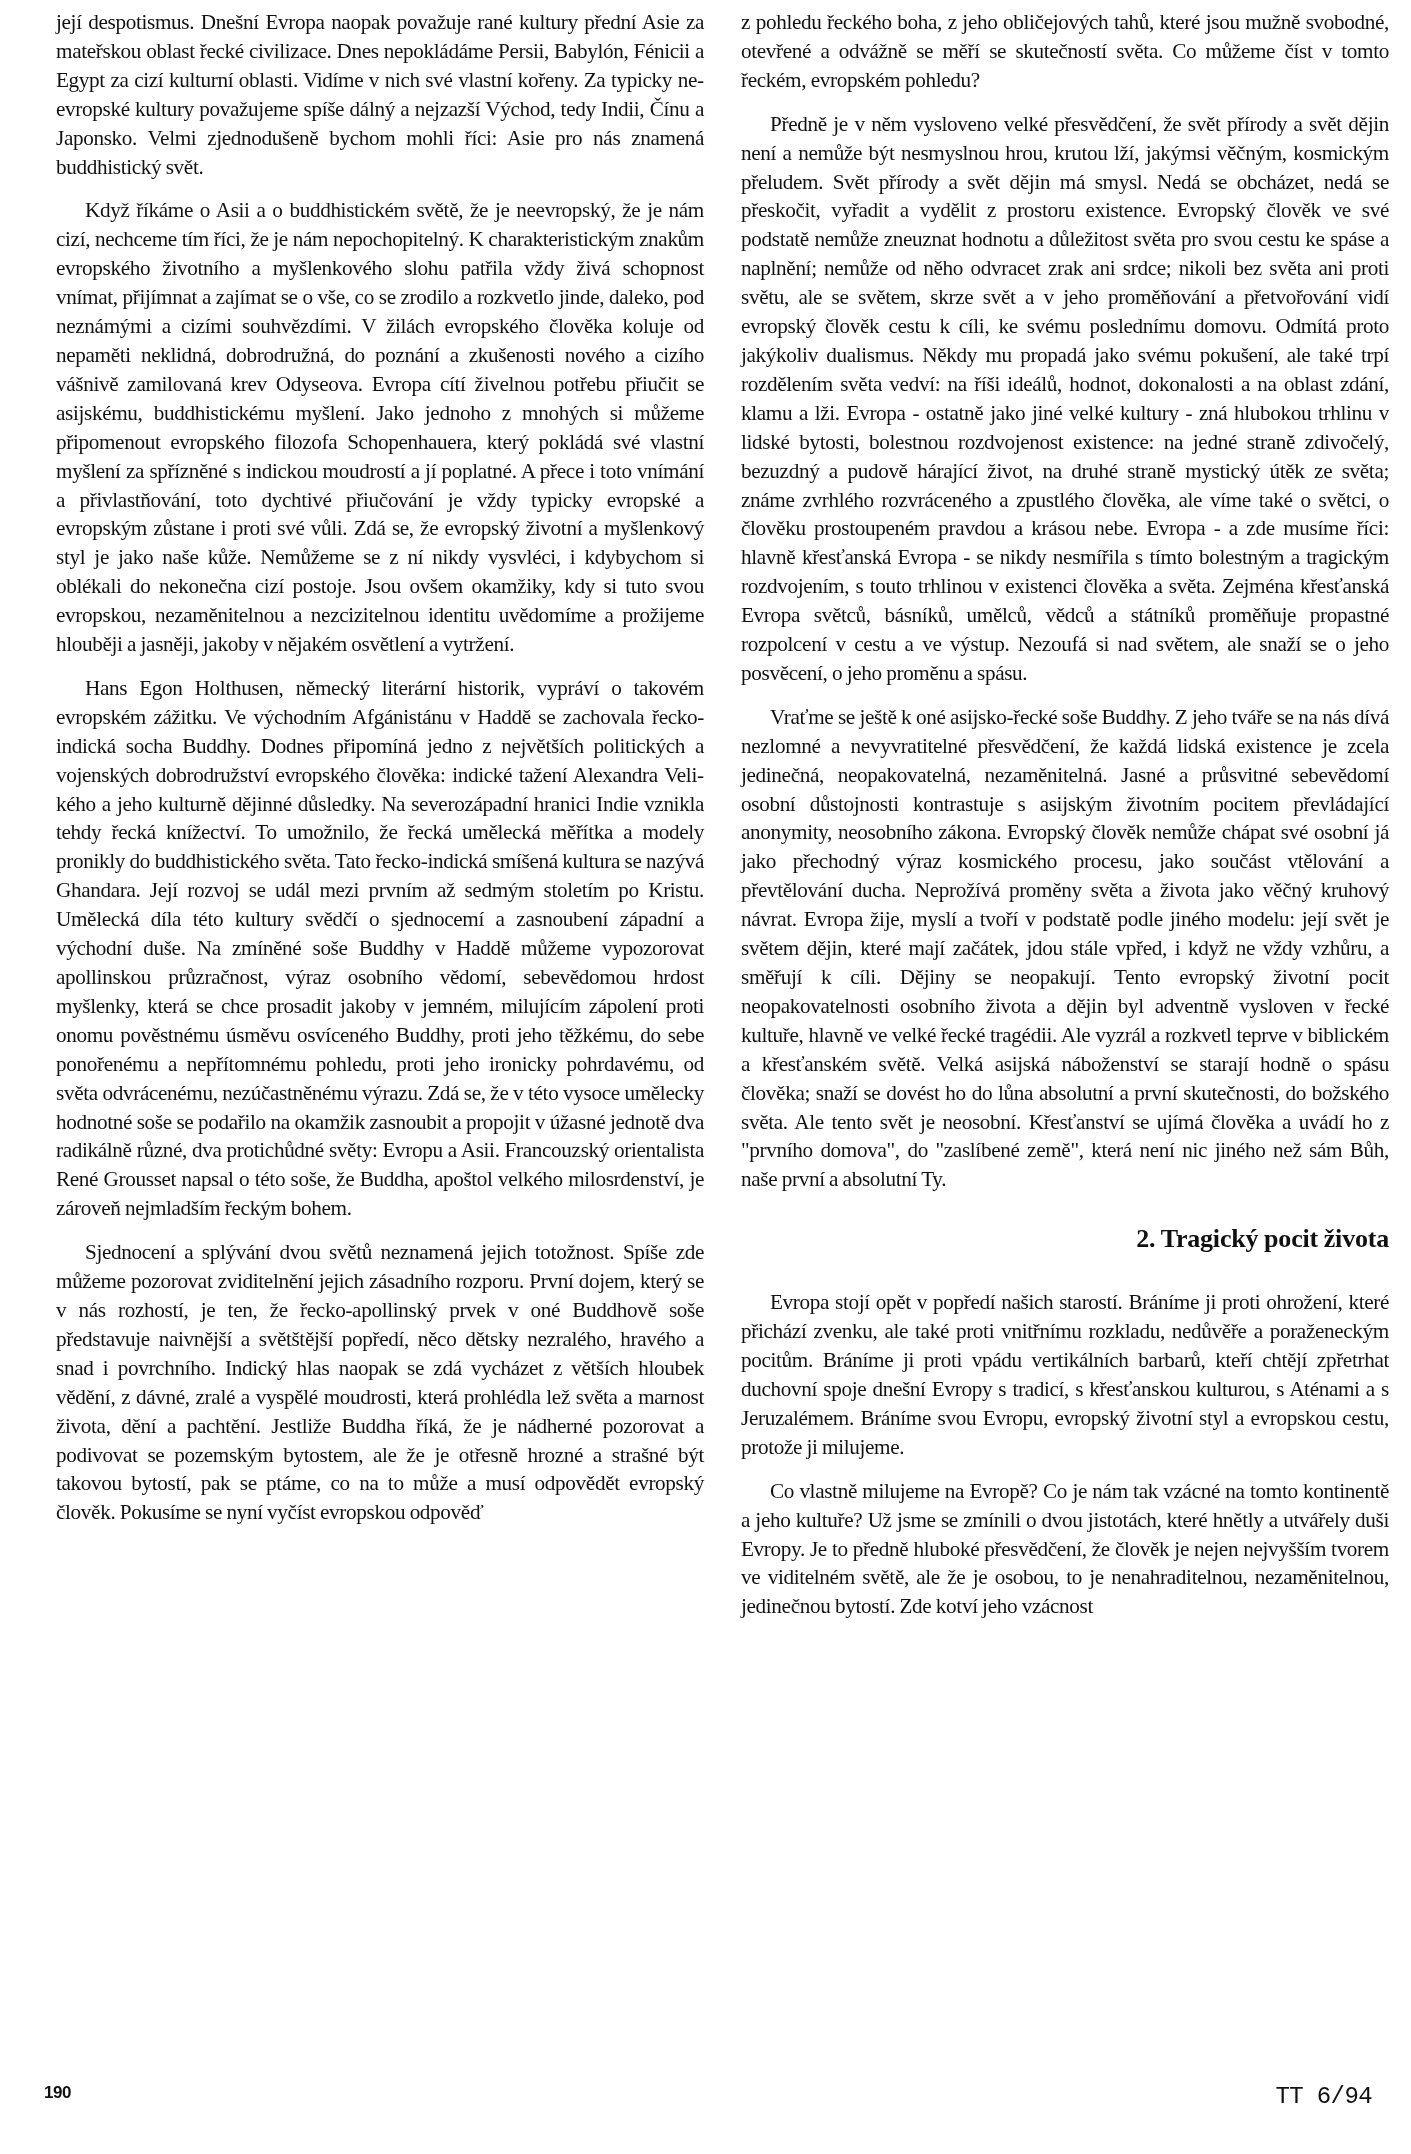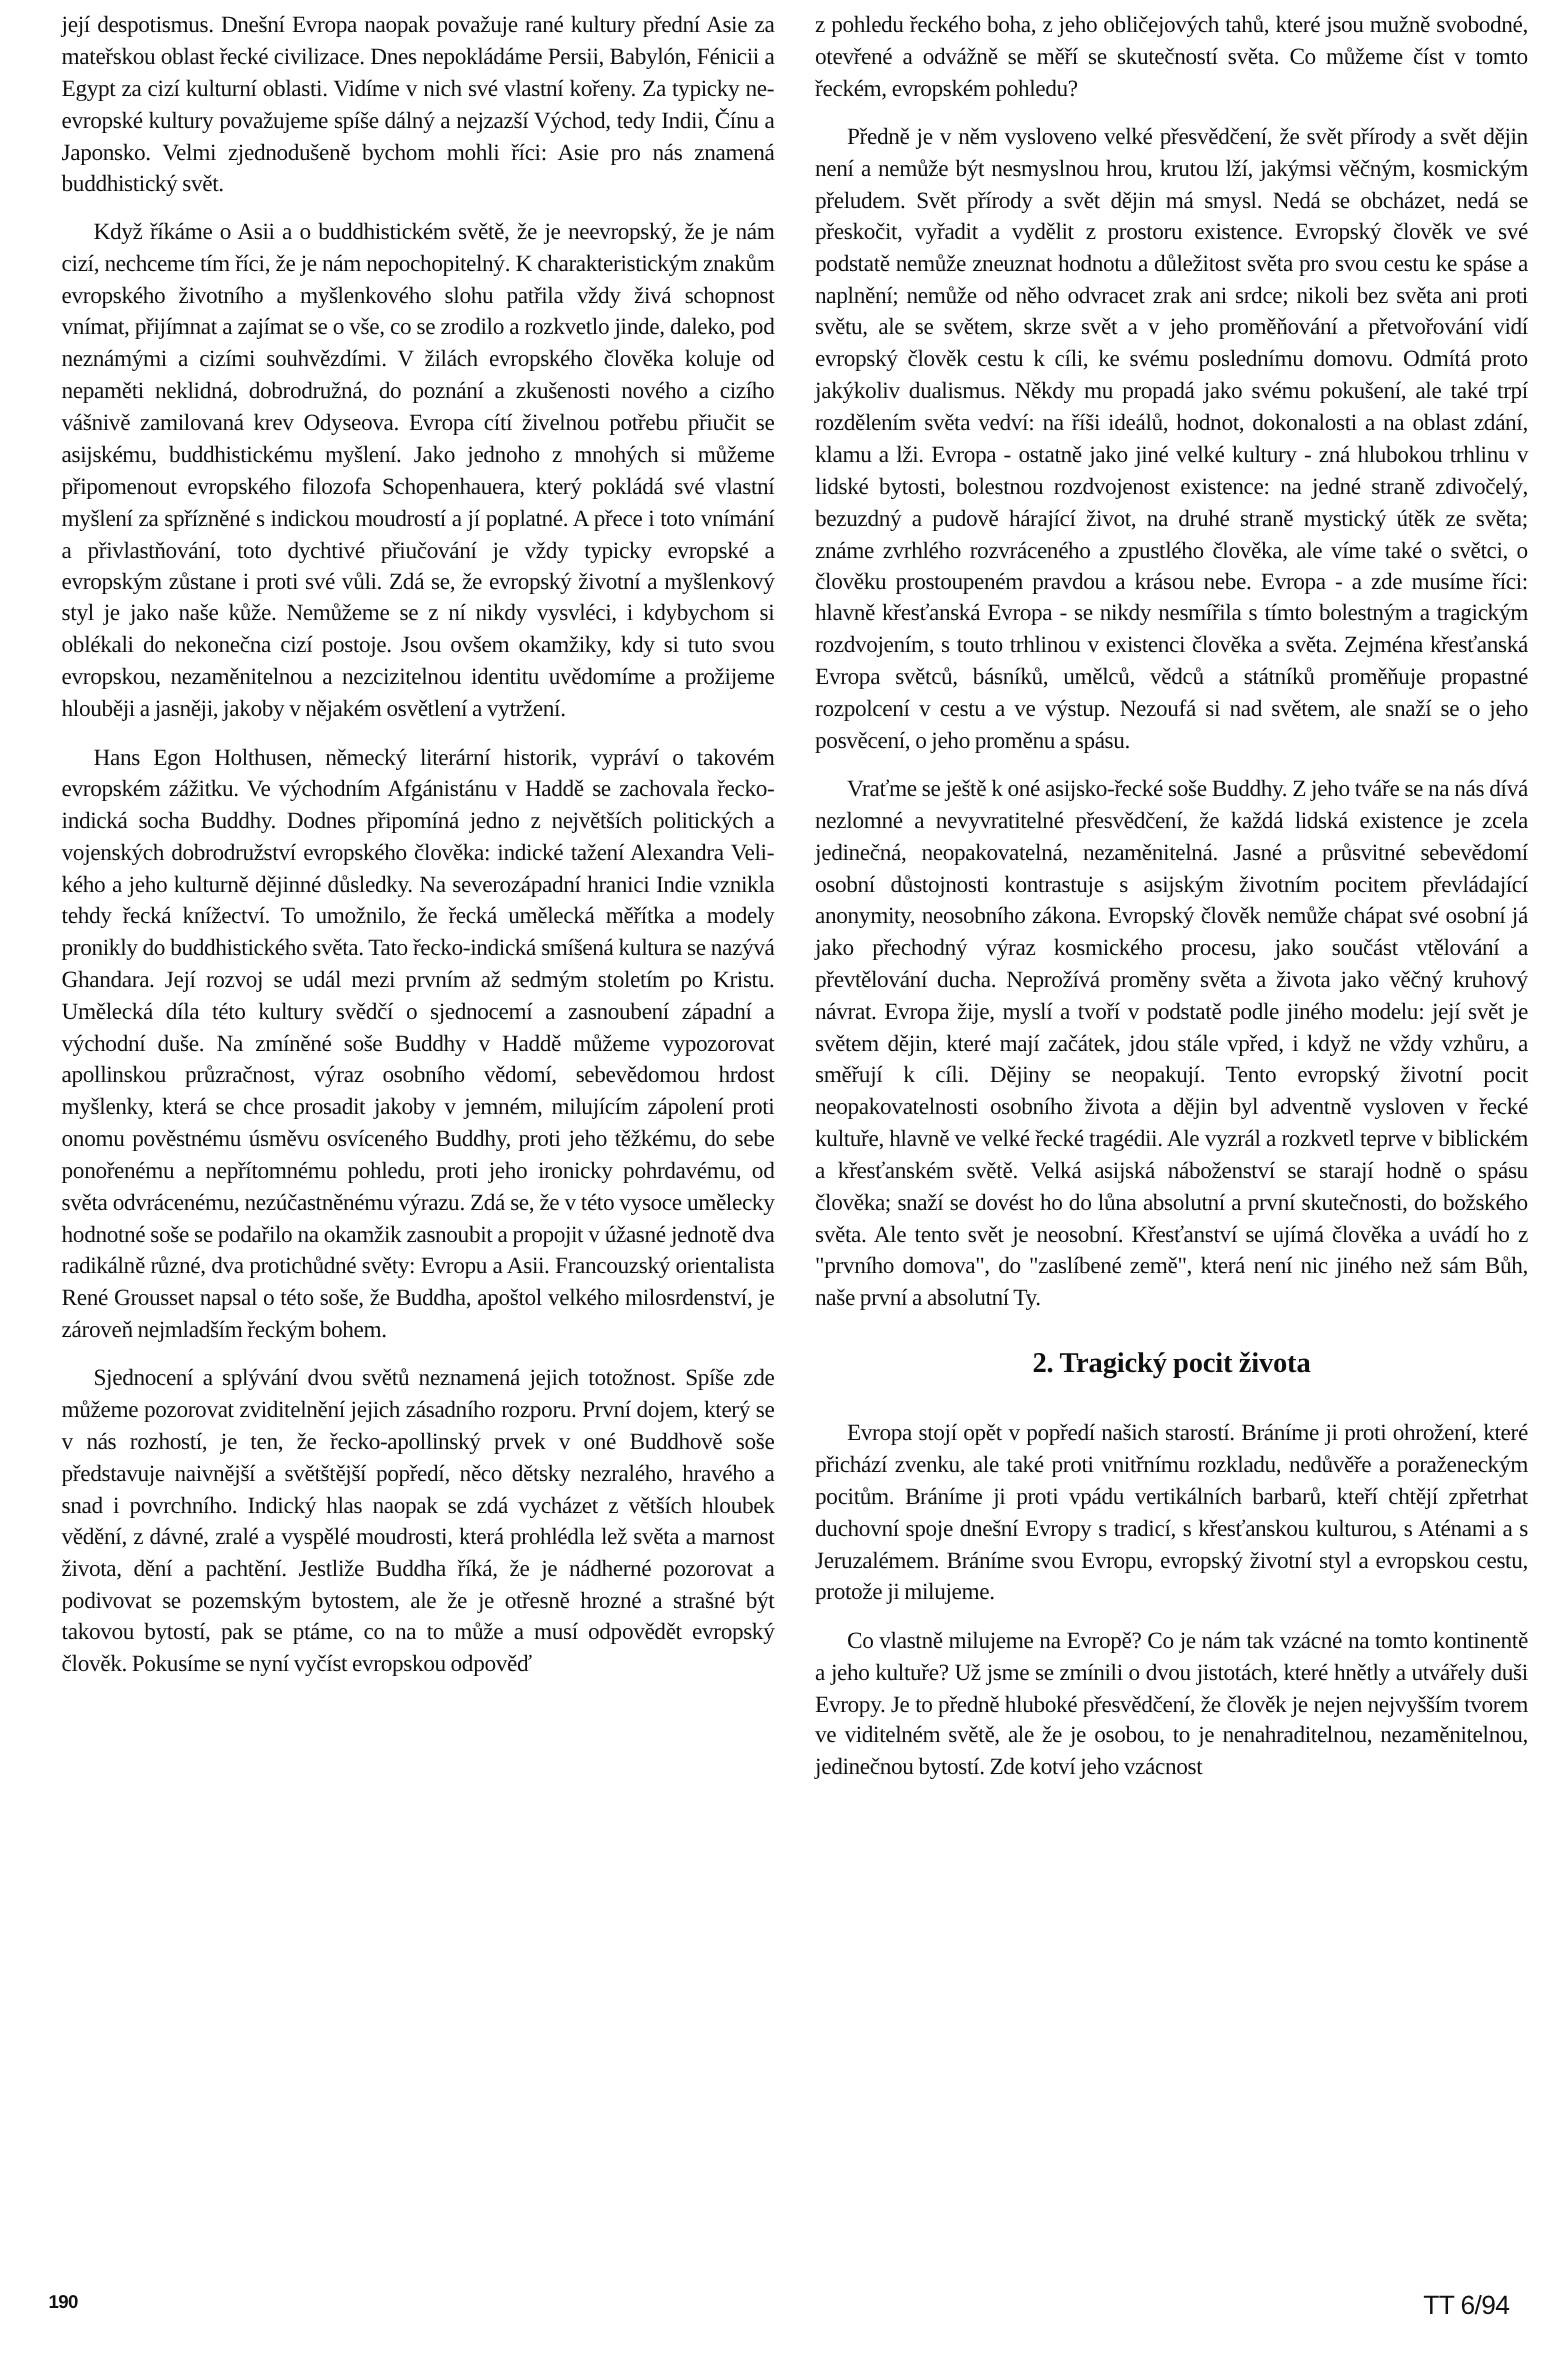--- a/index.html
+++ b/index.html
@@ -33,37 +33,37 @@
       hyphens: manual;
     }
     .para.indent { text-indent: 29px; }
     .section-heading {
       font-family: "Liberation Serif", "DejaVu Serif", serif;
       font-weight: bold;
       font-size: 26px;
       line-height: 30px;
       margin: 30px 0 34px 0;
       letter-spacing: -0.2px;
-      text-align: center;
+      text-align: right;
     }
     .em { }
     .page-number {
       position: absolute;
       left: 44px;
       top: 2083px;
       font-family: "Liberation Sans", "DejaVu Sans", sans-serif;
       font-weight: bold;
       font-size: 17px;
       letter-spacing: -0.5px;
     }
     .journal-ref {
       position: absolute;
       right: 39px;
       top: 2083px;
-      font-family: Liberation Sans, sans-serif;
+      font-family: Liberation Mono, monospace;
       font-size: 24px;
       letter-spacing: -0.6px;
     }
   </style>
 </head>
 <body>
 
 <div class="column col-left">
   <p class="para">její despotismus. Dnešní Evropa naopak považuje rané kultury přední Asie za mateřskou oblast řecké civilizace. Dnes nepokládáme Persii, Babylón, Fénicii a Egypt za cizí kulturní oblasti. Vidíme v nich své vlastní kořeny. Za typicky ne­evropské kultury považujeme spíše dálný a nejzazší Východ, tedy Indii, Čínu a Japonsko. Velmi zjednodušeně bychom mohli říci: Asie pro nás znamená buddhistický svět.</p>
   <p class="para indent">Když říkáme o Asii a o buddhistickém světě, že je neevropský, že je nám cizí, nechceme tím říci, že je nám nepochopitelný. K charakteristickým znakům evropského životního a myšlenkového slohu patřila vždy živá schopnost vnímat, přijímnat a zajímat se o vše, co se zrodilo a rozkvetlo jinde, daleko, pod neznámými a cizími souhvězdími. V žilách evropského člověka koluje od nepaměti neklidná, dobro­družná, do poznání a zkušenosti nového a cizího vášnivě zamilovaná krev Odyseova. Evropa cítí živelnou potřebu přiučit se asijskému, buddhistickému myšlení. Jako jednoho z mnohých si můžeme připomenout evropského filozofa Schopenhauera, který pokládá své vlastní myšlení za spřízněné s indickou moudrostí a jí poplatné. A přece i toto vnímání a přivlastňování, toto dychtivé přiučování je vždy typicky evropské a evropským zůstane i proti své vůli. Zdá se, že evropský životní a myšlenkový styl je jako naše kůže. Nemůžeme se z ní nikdy vysvléci, i kdybychom si oblékali do nekonečna cizí postoje. Jsou ovšem okamžiky, kdy si tuto svou evropskou, nezaměnitelnou a nezcizitelnou identitu uvědo­míme a prožijeme hlouběji a jasněji, jakoby v nějakém osvětlení a vytržení.</p>

